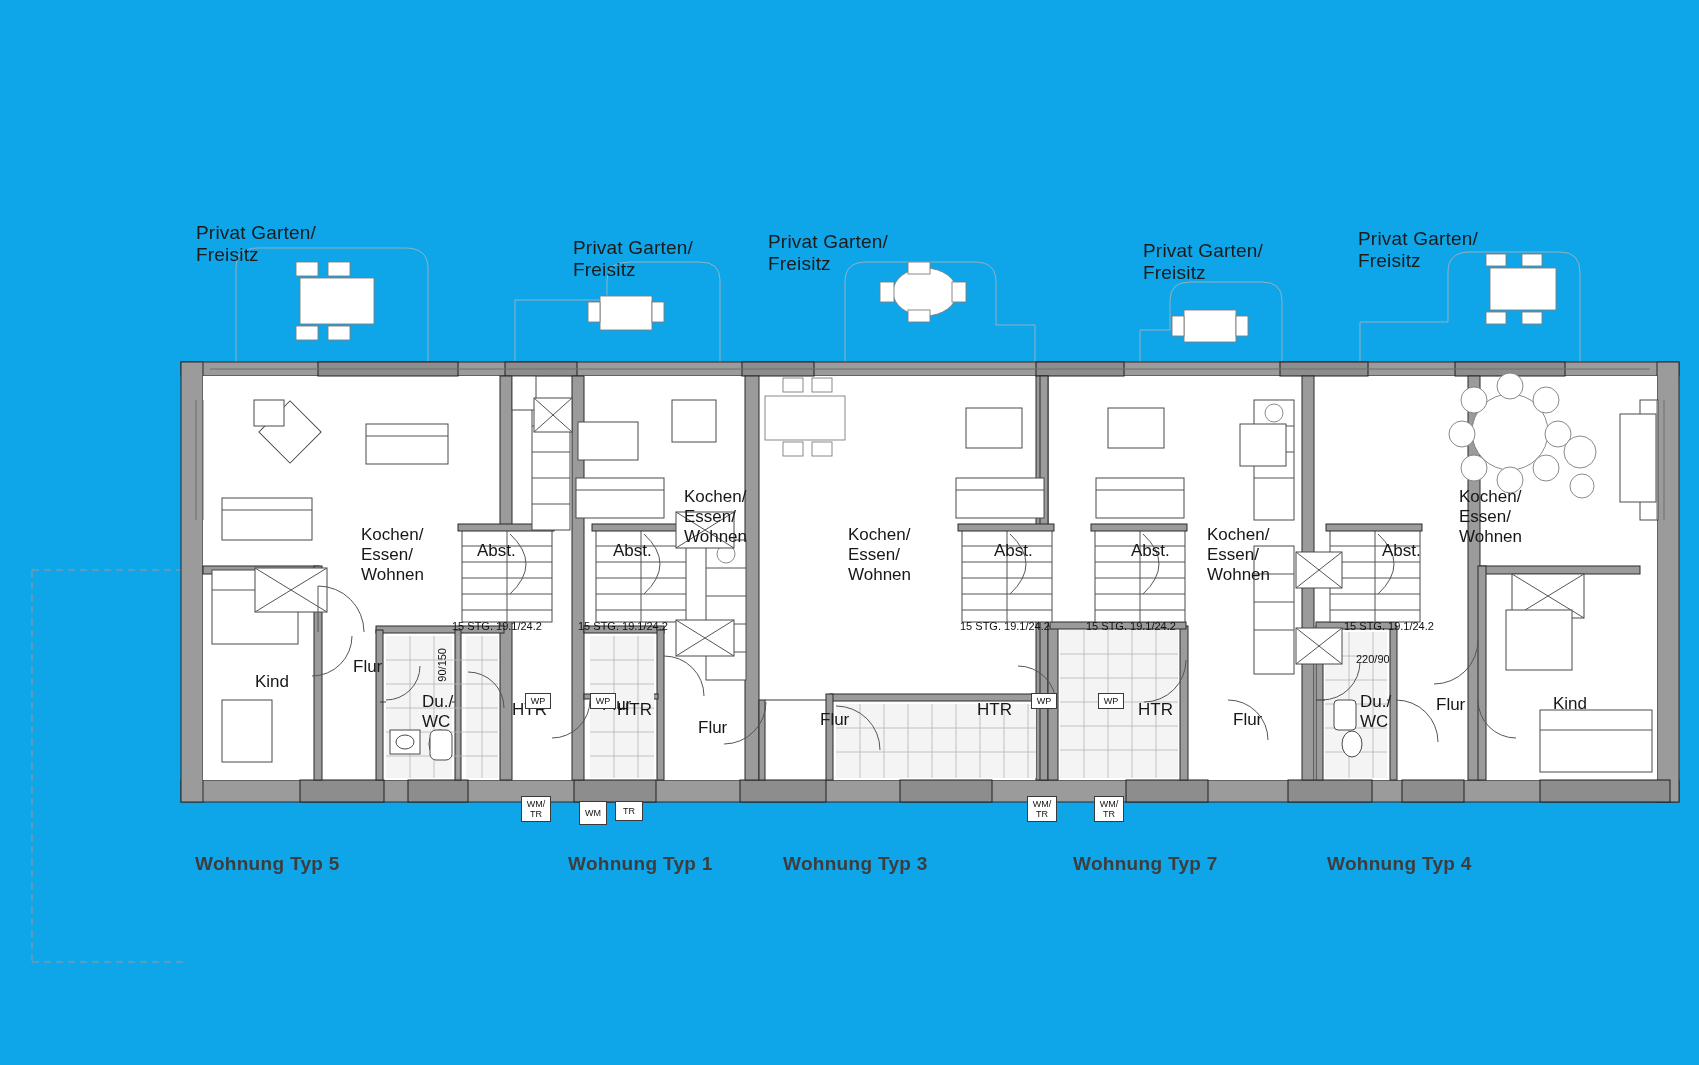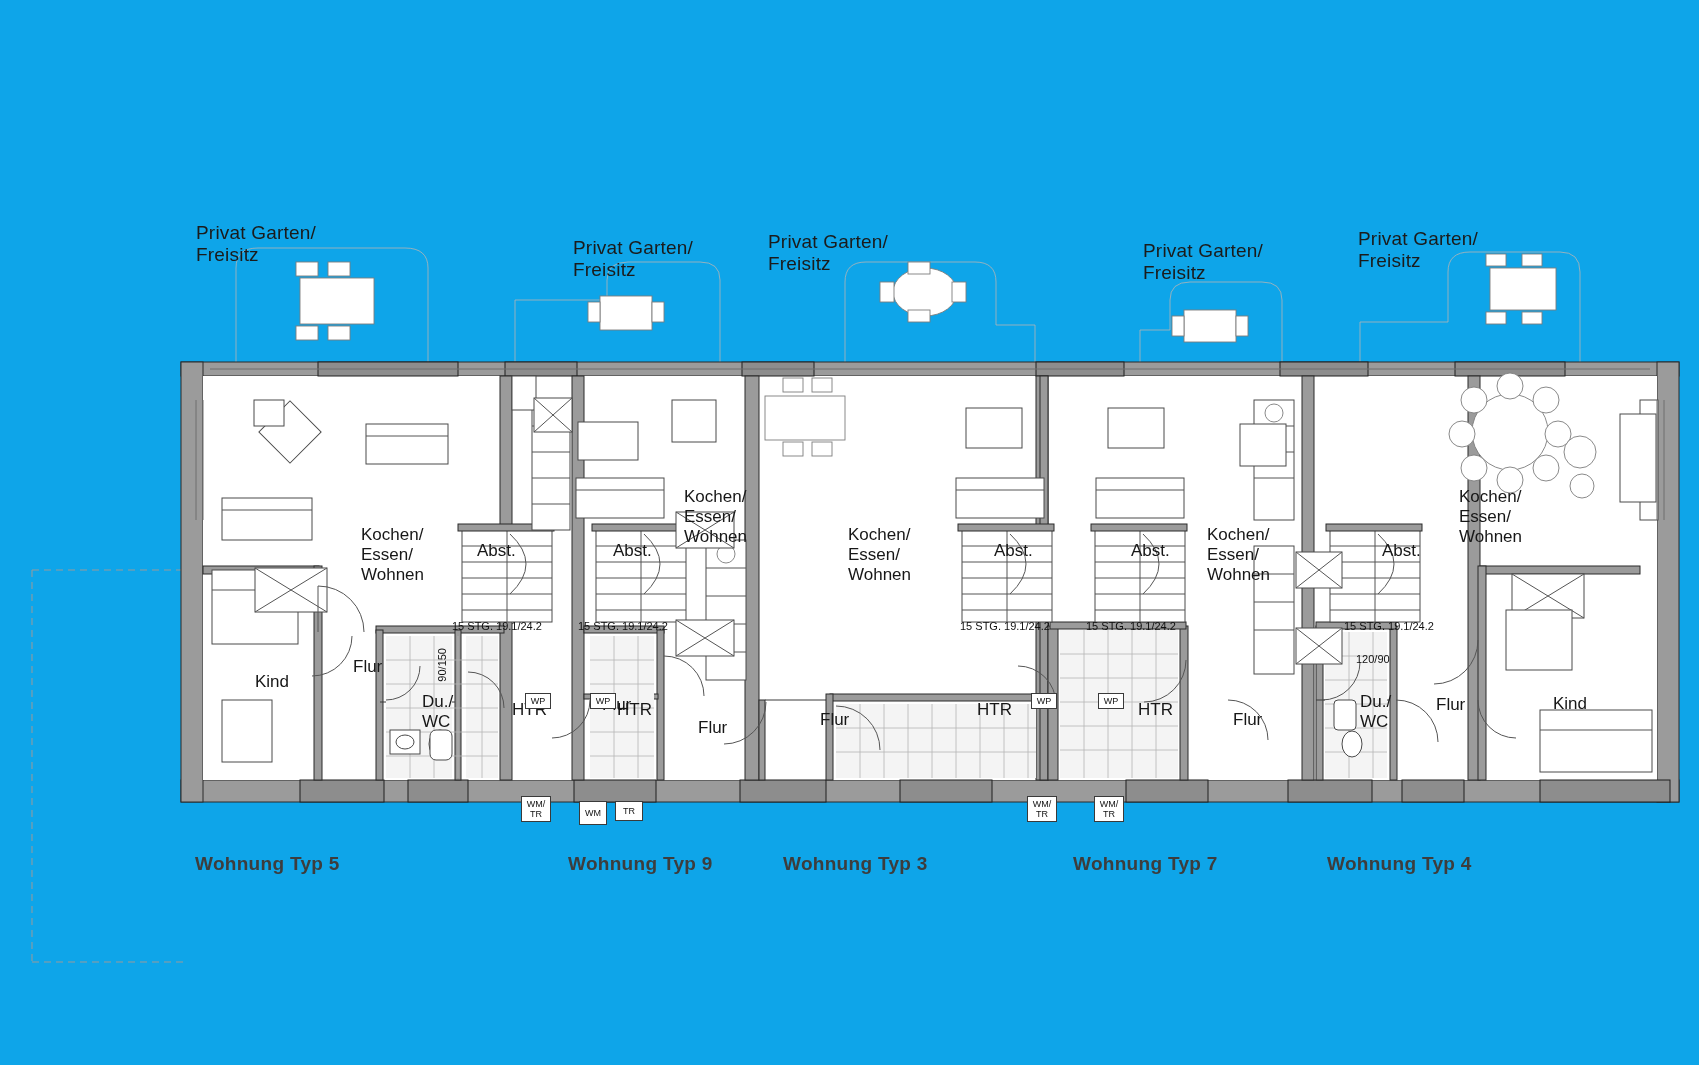--- a/index.html
+++ b/index.html
@@ -396,21 +396,21 @@
   <div class="lbl" style="left:573px; top:237px;">Privat Garten/
 Freisitz</div>
   <div class="lbl" style="left:768px; top:231px;">Privat Garten/
 Freisitz</div>
   <div class="lbl" style="left:1143px; top:240px;">Privat Garten/
 Freisitz</div>
   <div class="lbl" style="left:1358px; top:228px;">Privat Garten/
 Freisitz</div>
 
   <div class="unit-label" style="left:195px; top:853px;">Wohnung Typ 5</div>
-  <div class="unit-label" style="left:568px; top:853px;">Wohnung Typ 9</div>
+  <div class="unit-label" style="left:568px; top:853px;">Wohnung Typ 1</div>
   <div class="unit-label" style="left:783px; top:853px;">Wohnung Typ 3</div>
   <div class="unit-label" style="left:1073px; top:853px;">Wohnung Typ 7</div>
   <div class="unit-label" style="left:1327px; top:853px;">Wohnung Typ 4</div>
 
   <div class="room-lbl" style="left:361px; top:525px;">Kochen/
 Essen/
 Wohnen</div>
   <div class="room-lbl" style="left:684px; top:487px;">Kochen/
 Essen/
 Wohnen</div>
@@ -450,21 +450,21 @@
   <div class="room-lbl" style="left:1131px; top:541px;">Abst.</div>
   <div class="room-lbl" style="left:1382px; top:541px;">Abst.</div>
 
   <div class="tiny" style="left:452px; top:620px;">15 STG. 19.1/24.2</div>
   <div class="tiny" style="left:578px; top:620px;">15 STG. 19.1/24.2</div>
   <div class="tiny" style="left:960px; top:620px;">15 STG. 19.1/24.2</div>
   <div class="tiny" style="left:1086px; top:620px;">15 STG. 19.1/24.2</div>
   <div class="tiny" style="left:1344px; top:620px;">15 STG. 19.1/24.2</div>
 
   <div class="tiny vert" style="left:436px; top:648px;">90/150</div>
-  <div class="tiny" style="left:1356px; top:653px;">120/90</div>
+  <div class="tiny" style="left:1356px; top:653px;">220/90</div>
 
   <div class="tiny-box" style="left:525px; top:645px; width:26px; height:16px;">WP</div>
   <div class="tiny-box" style="left:590px; top:645px; width:26px; height:16px;">WP</div>
   <div class="tiny-box" style="left:1031px; top:645px; width:26px; height:16px;">WP</div>
   <div class="tiny-box" style="left:1098px; top:645px; width:26px; height:16px;">WP</div>
   <div class="tiny-box" style="left:521px; top:748px; width:30px; height:26px;">WM/
 TR</div>
   <div class="tiny-box" style="left:579px; top:753px; width:28px; height:24px;">WM</div>
   <div class="tiny-box" style="left:615px; top:753px; width:28px; height:20px;">TR</div>
   <div class="tiny-box" style="left:1027px; top:748px; width:30px; height:26px;">WM/

